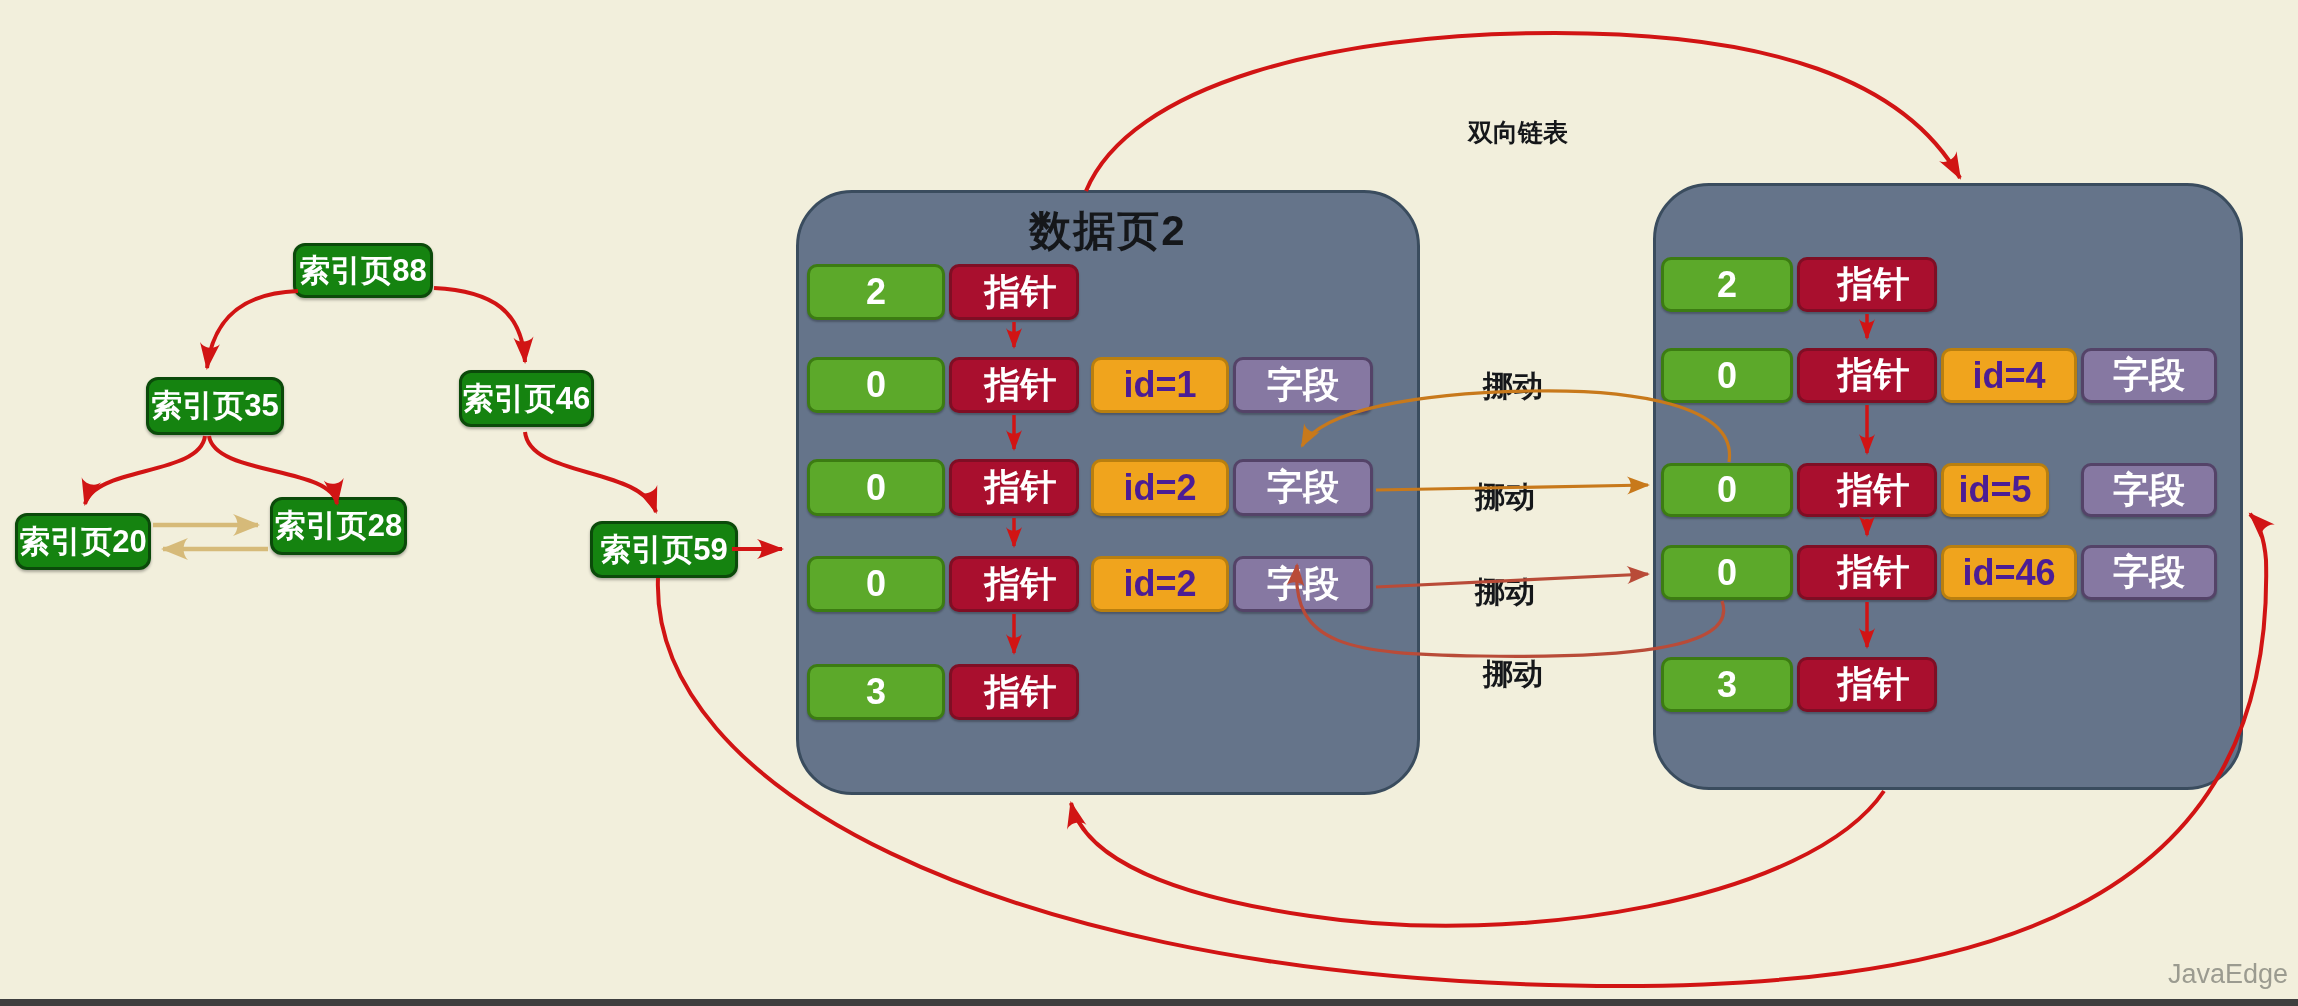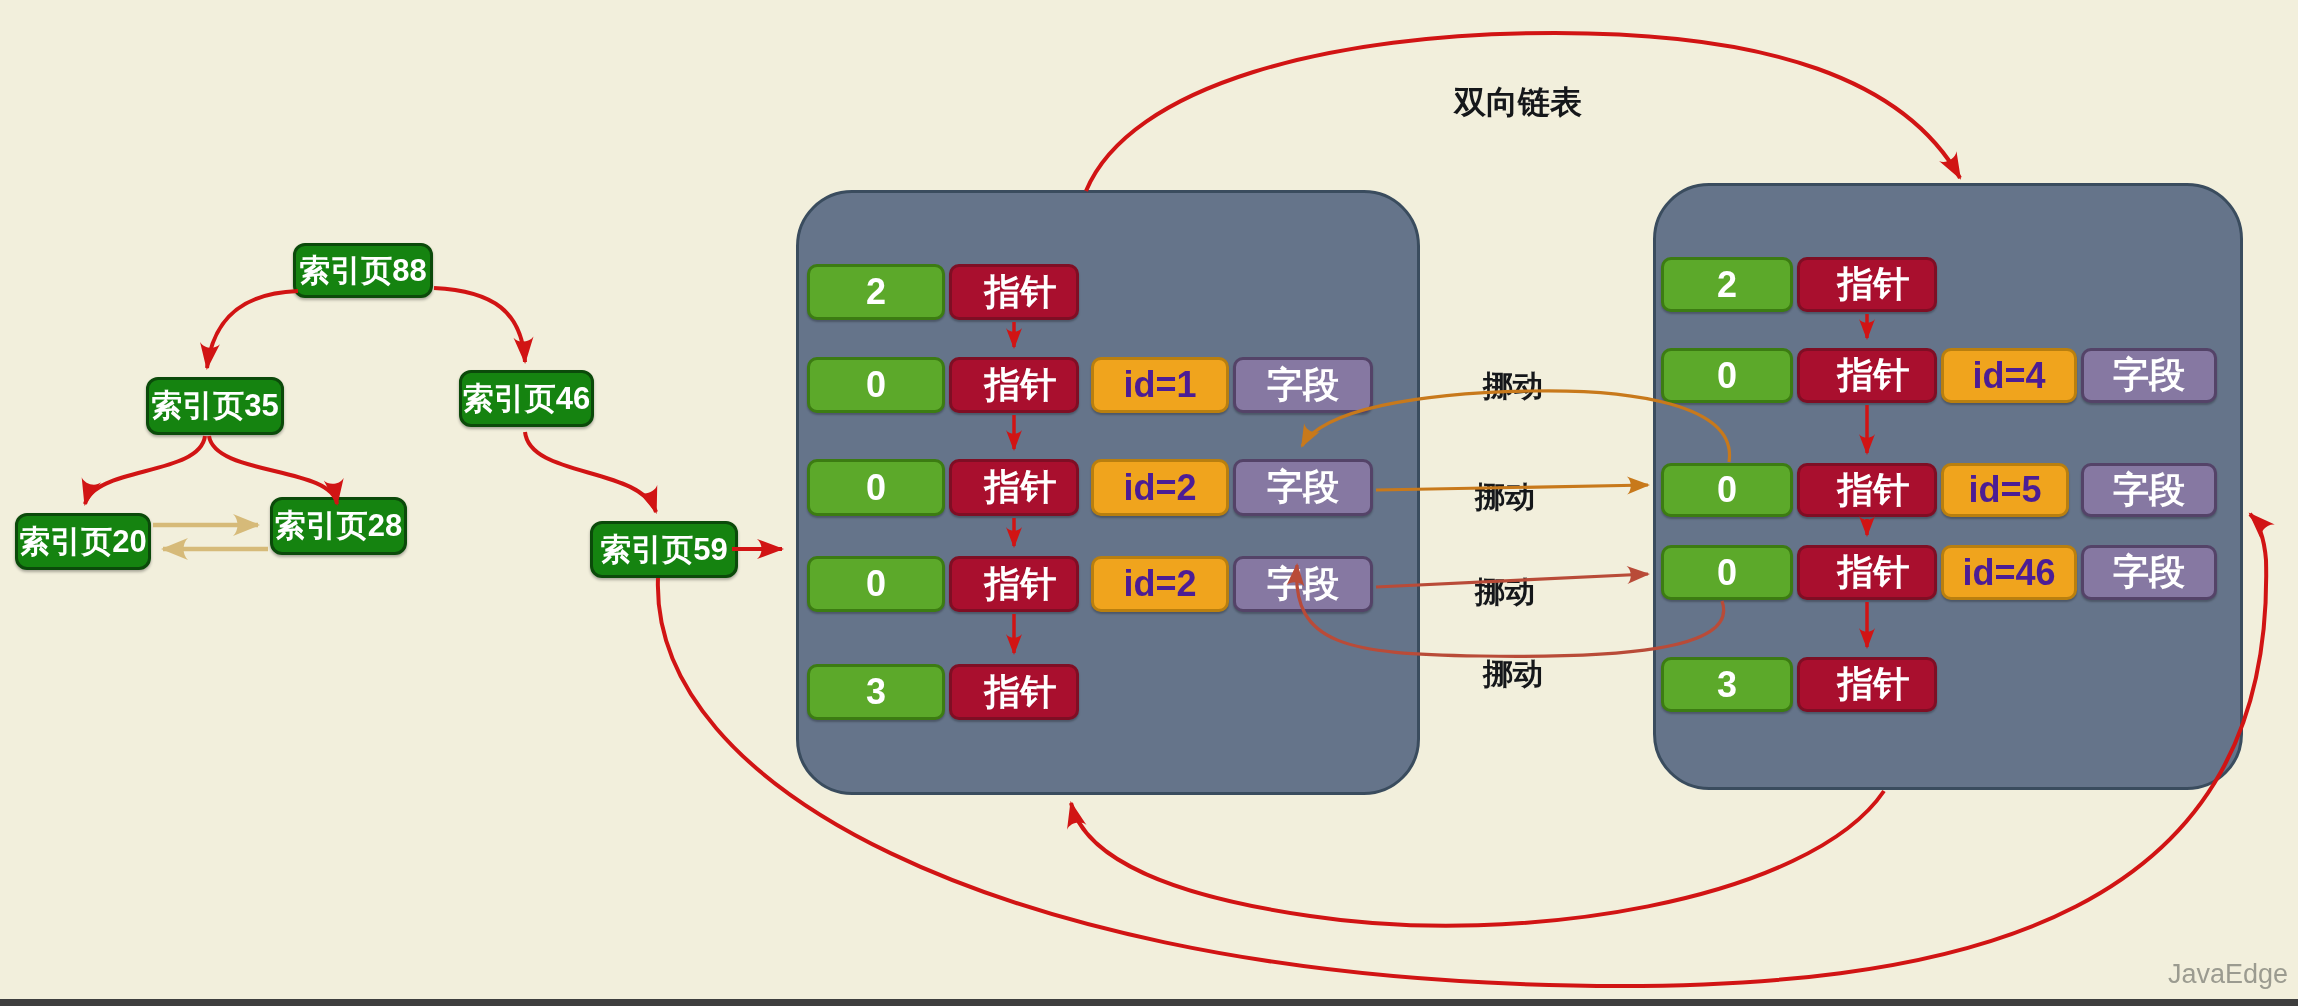--- a/index.html
+++ b/index.html
@@ -50,21 +50,21 @@
     box-shadow:0 2px 3px rgba(0,0,0,0.3);
   }
   .floating-label{
     position:absolute;
     transform:translate(-50%,-50%);
     font-size:30px;
     color:#15171a;
     font-weight:600;
     white-space:nowrap;
   }
-  .big-label{font-size:32px;font-weight:600;}
+  .big-label{font-size:25px;font-weight:600;margin-top:29px;}
   #watermark{
     position:absolute;
     right:10px;bottom:16px;
     font-size:27px;
     color:#9B9B90;
     font-weight:500;
   }
   #bottom-bar{
     position:absolute;left:0;bottom:0;width:100%;height:7px;
     background:#3E3E3E;
@@ -77,20 +77,21 @@
 <div id="canvas">
 
   <div class="inode" style="left:293px;top:243px;width:140px;height:55px;">索引页88</div>
   <div class="inode" style="left:146px;top:377px;width:138px;height:58px;">索引页35</div>
   <div class="inode" style="left:459px;top:370px;width:135px;height:57px;">索引页46</div>
   <div class="inode" style="left:15px;top:513px;width:136px;height:57px;">索引页20</div>
   <div class="inode" style="left:270px;top:497px;width:137px;height:58px;">索引页28</div>
   <div class="inode" style="left:590px;top:521px;width:148px;height:57px;">索引页59</div>
 
   <div class="page" style="left:796px;top:190px;width:624px;height:605px;"></div>
+  <div class="page-title" style="left:796px;top:203px;width:624px;">数据页2</div>
 
   <div class="cell green" style="left:807px;top:264px;width:138px;height:56px;">2</div>
   <div class="cell red" style="left:949px;top:264px;width:130px;height:56px;">指针</div>
 
   <div class="cell green" style="left:807px;top:357px;width:138px;height:56px;">0</div>
   <div class="cell red" style="left:949px;top:357px;width:130px;height:56px;">指针</div>
   <div class="cell orange" style="left:1091px;top:357px;width:138px;height:56px;">id=1</div>
   <div class="cell purple" style="left:1233px;top:357px;width:140px;height:56px;">字段</div>
 
   <div class="cell green" style="left:807px;top:459px;width:138px;height:57px;">0</div>
@@ -111,21 +112,21 @@
   <div class="cell green" style="left:1661px;top:257px;width:132px;height:55px;">2</div>
   <div class="cell red" style="left:1797px;top:257px;width:140px;height:55px;">指针</div>
 
   <div class="cell green" style="left:1661px;top:348px;width:132px;height:55px;">0</div>
   <div class="cell red" style="left:1797px;top:348px;width:140px;height:55px;">指针</div>
   <div class="cell orange" style="left:1941px;top:348px;width:136px;height:55px;">id=4</div>
   <div class="cell purple" style="left:2081px;top:348px;width:136px;height:55px;">字段</div>
 
   <div class="cell green" style="left:1661px;top:463px;width:132px;height:54px;">0</div>
   <div class="cell red" style="left:1797px;top:463px;width:140px;height:54px;">指针</div>
-  <div class="cell orange" style="left:1941px;top:463px;width:128px;height:54px;">id=5</div>
+  <div class="cell orange" style="left:1941px;top:463px;width:108px;height:54px;">id=5</div>
   <div class="cell purple" style="left:2081px;top:463px;width:136px;height:54px;">字段</div>
 
   <div class="cell green" style="left:1661px;top:545px;width:132px;height:55px;">0</div>
   <div class="cell red" style="left:1797px;top:545px;width:140px;height:55px;">指针</div>
   <div class="cell orange" style="left:1941px;top:545px;width:136px;height:55px;">id=46</div>
   <div class="cell purple" style="left:2081px;top:545px;width:136px;height:55px;">字段</div>
 
   <div class="cell green" style="left:1661px;top:657px;width:132px;height:55px;">3</div>
   <div class="cell red" style="left:1797px;top:657px;width:140px;height:55px;">指针</div>
 

